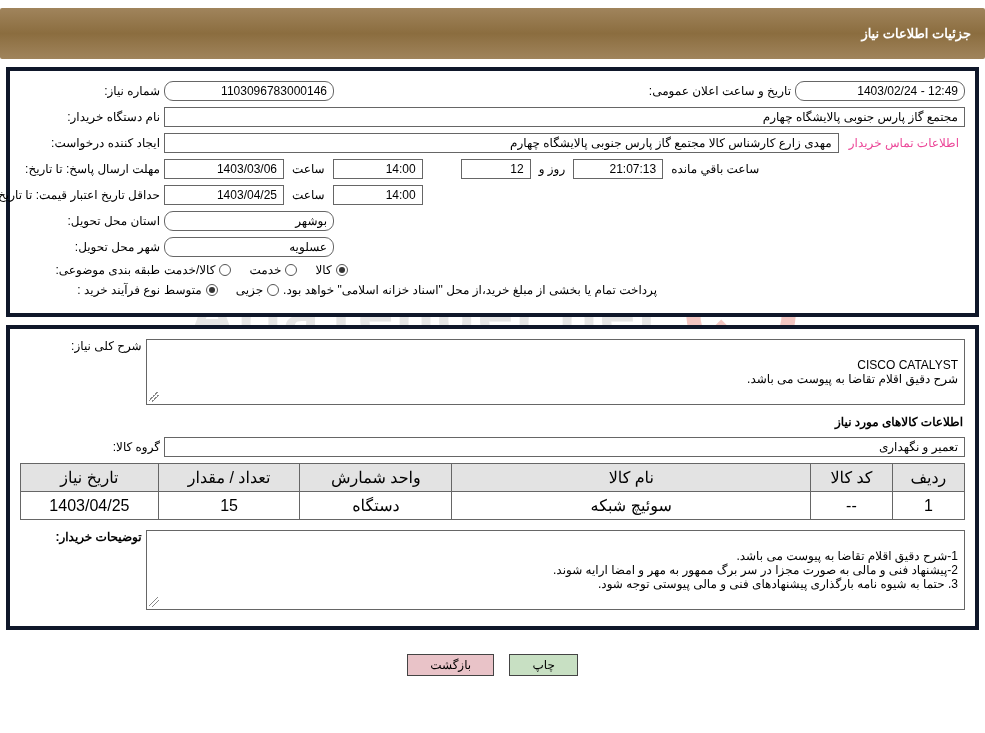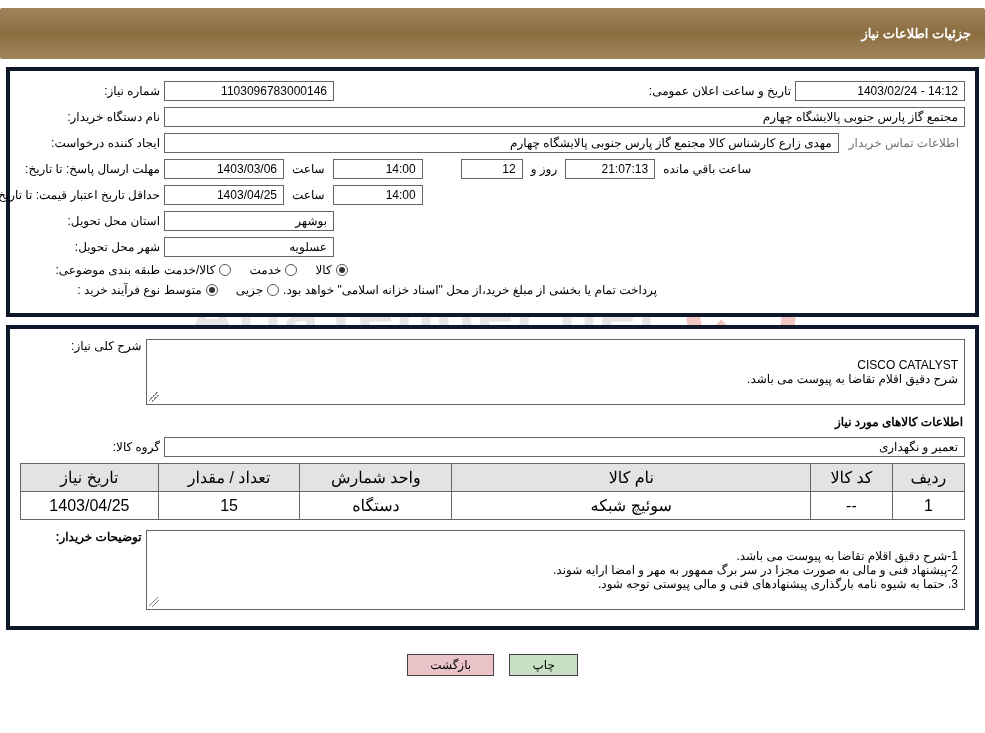--- a/index.html
+++ b/index.html
@@ -47,26 +47,26 @@
 .field {
   border: 1px solid #666;
   padding: 2px 6px;
   min-height: 20px;
   background: #fff;
   text-align: right;
   display: inline-flex;
   align-items: center;
 }
 .field-wide { flex: 1; }
-.field-170 { width: 170px; }
+.field-170 { width: 170px; border-radius: 9px; }
 .field-120 { width: 120px; padding-left: 6px; }
 .field-90  { width: 90px;  }
-.field-70  { width: 62px;  }
+.field-70  { width: 70px;  }
 .link {
-  color: #737373;
+  color: #ec4899;
   text-decoration: none;
   cursor: pointer;
   padding: 0 6px;
 }
 .radio-group {
   display: inline-flex;
   align-items: center;
   gap: 18px;
 }
 .radio-item { display: inline-flex; align-items: center; gap: 4px; }
@@ -177,21 +177,21 @@
   <span>جزئیات اطلاعات نیاز</span>
 </div>
 
 <div class="panel">
 
   <div class="row">
     <span class="label label-main">شماره نیاز:</span>
     <span class="field field-170">1103096783000146</span>
     <span style="flex:1"></span>
     <span class="label">تاریخ و ساعت اعلان عمومی:</span>
-    <span class="field field-170">14:12 - 1403/02/24</span>
+    <span class="field field-170">12:49 - 1403/02/24</span>
   </div>
 
   <div class="row">
     <span class="label label-main">نام دستگاه خریدار:</span>
     <span class="field field-wide">مجتمع گاز پارس جنوبی  پالایشگاه چهارم</span>
   </div>
 
   <div class="row">
     <span class="label label-main">ایجاد کننده درخواست:</span>
     <span class="field field-wide">مهدی زارع کارشناس کالا مجتمع گاز پارس جنوبی  پالایشگاه چهارم</span>

